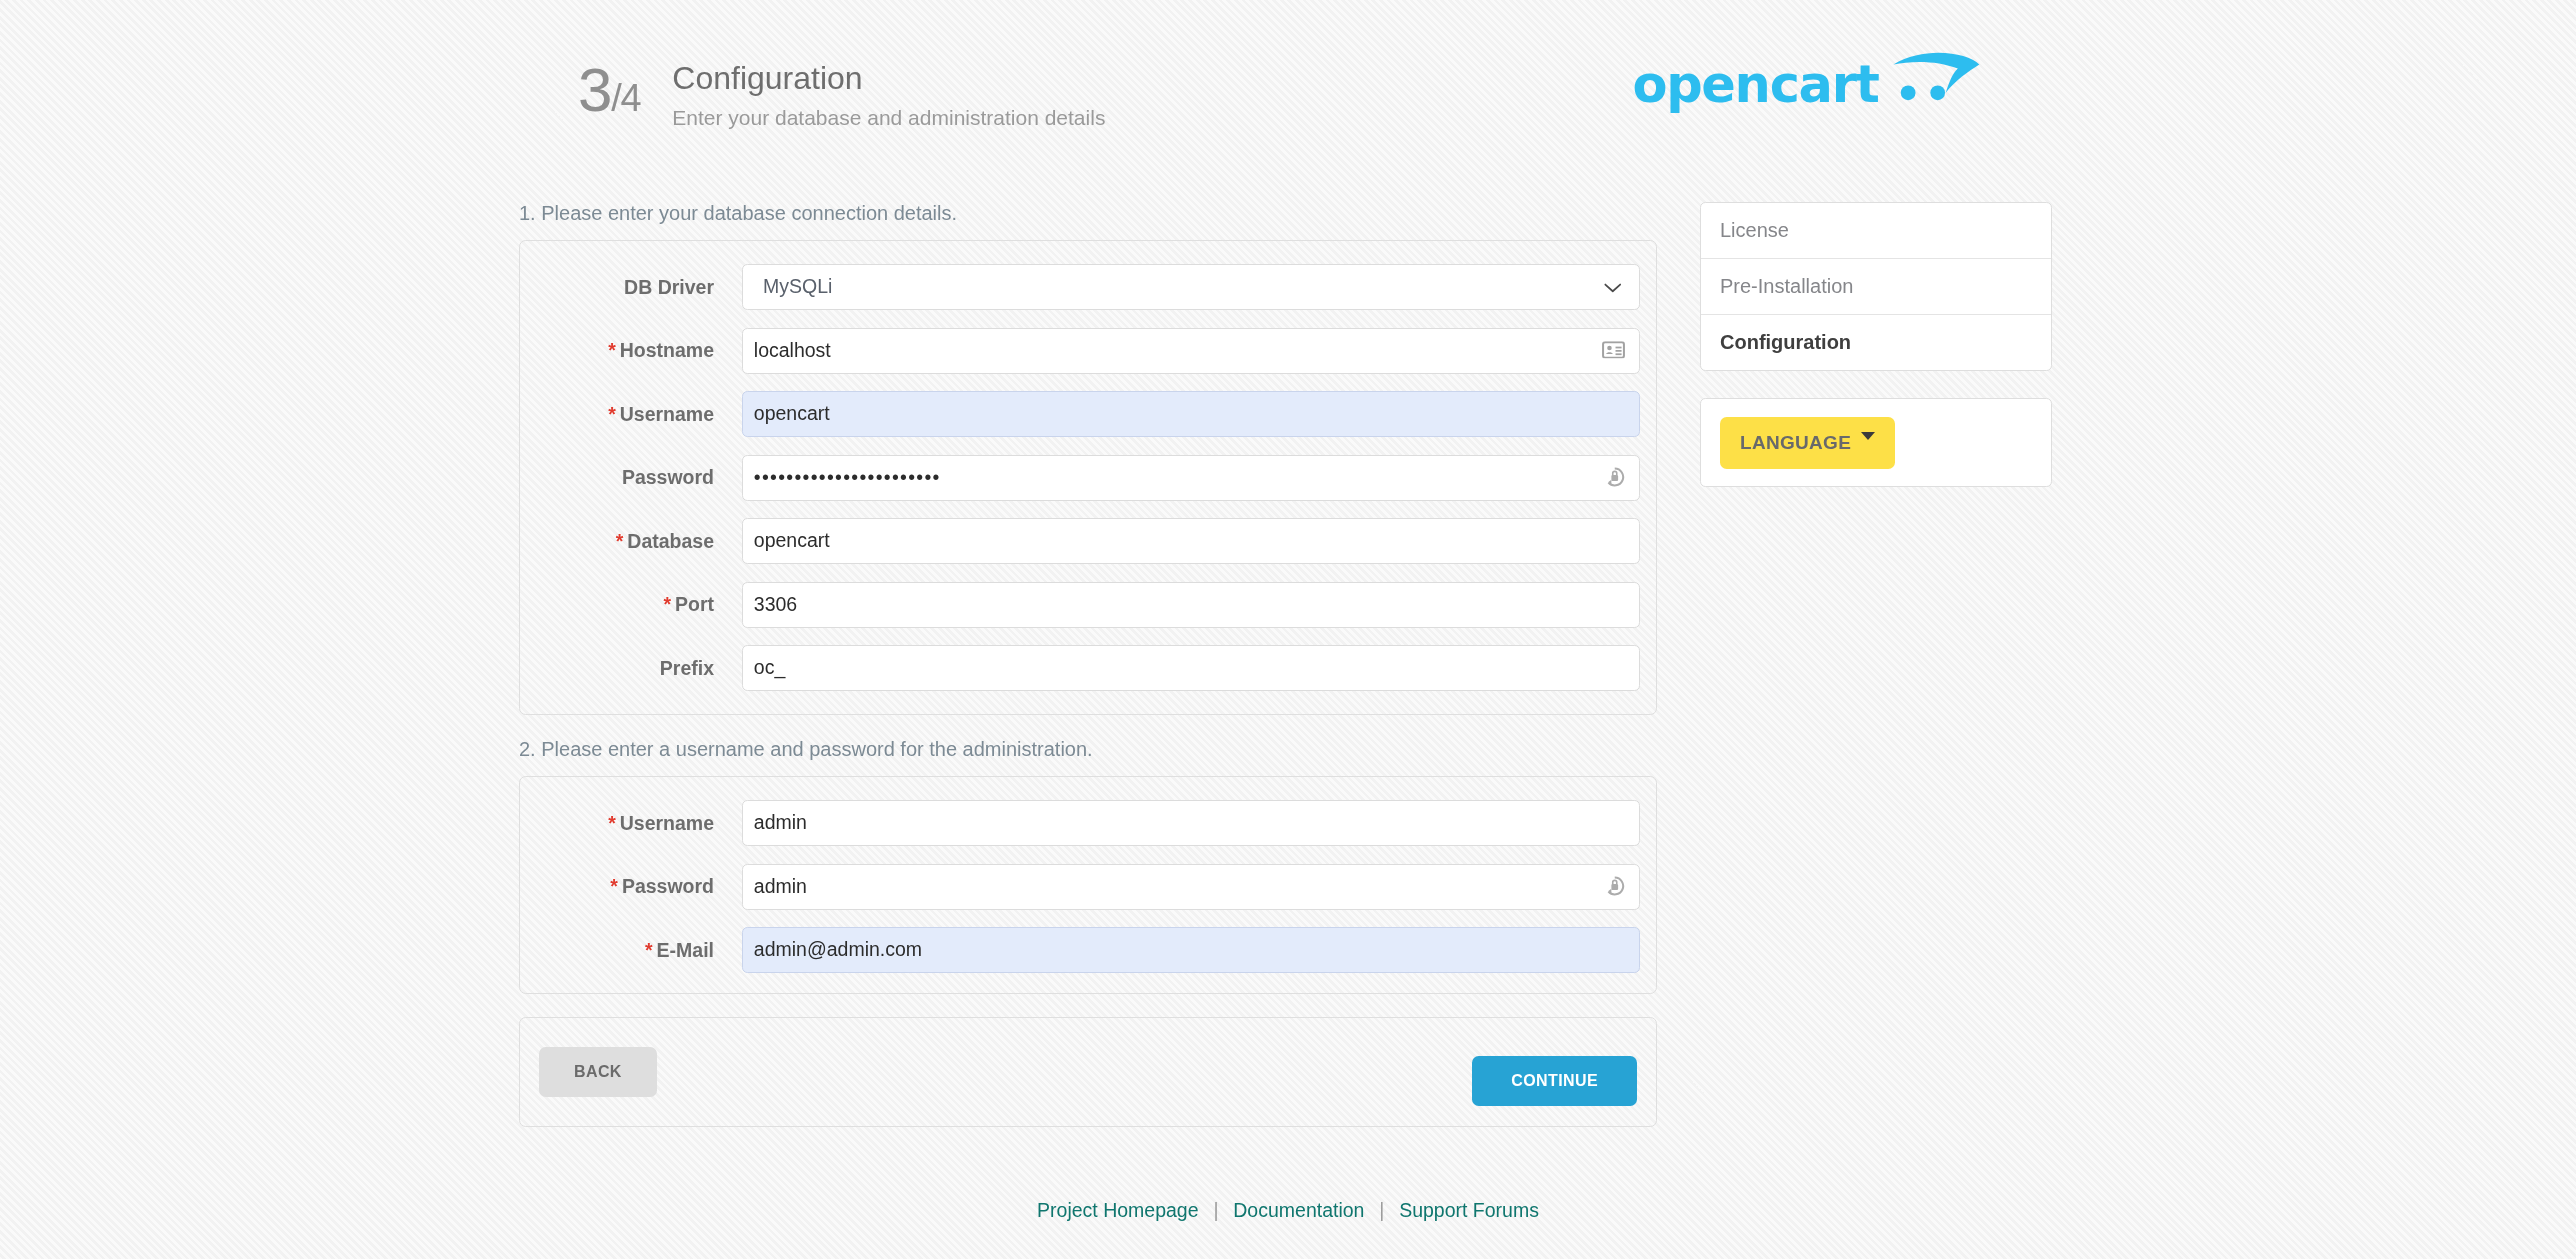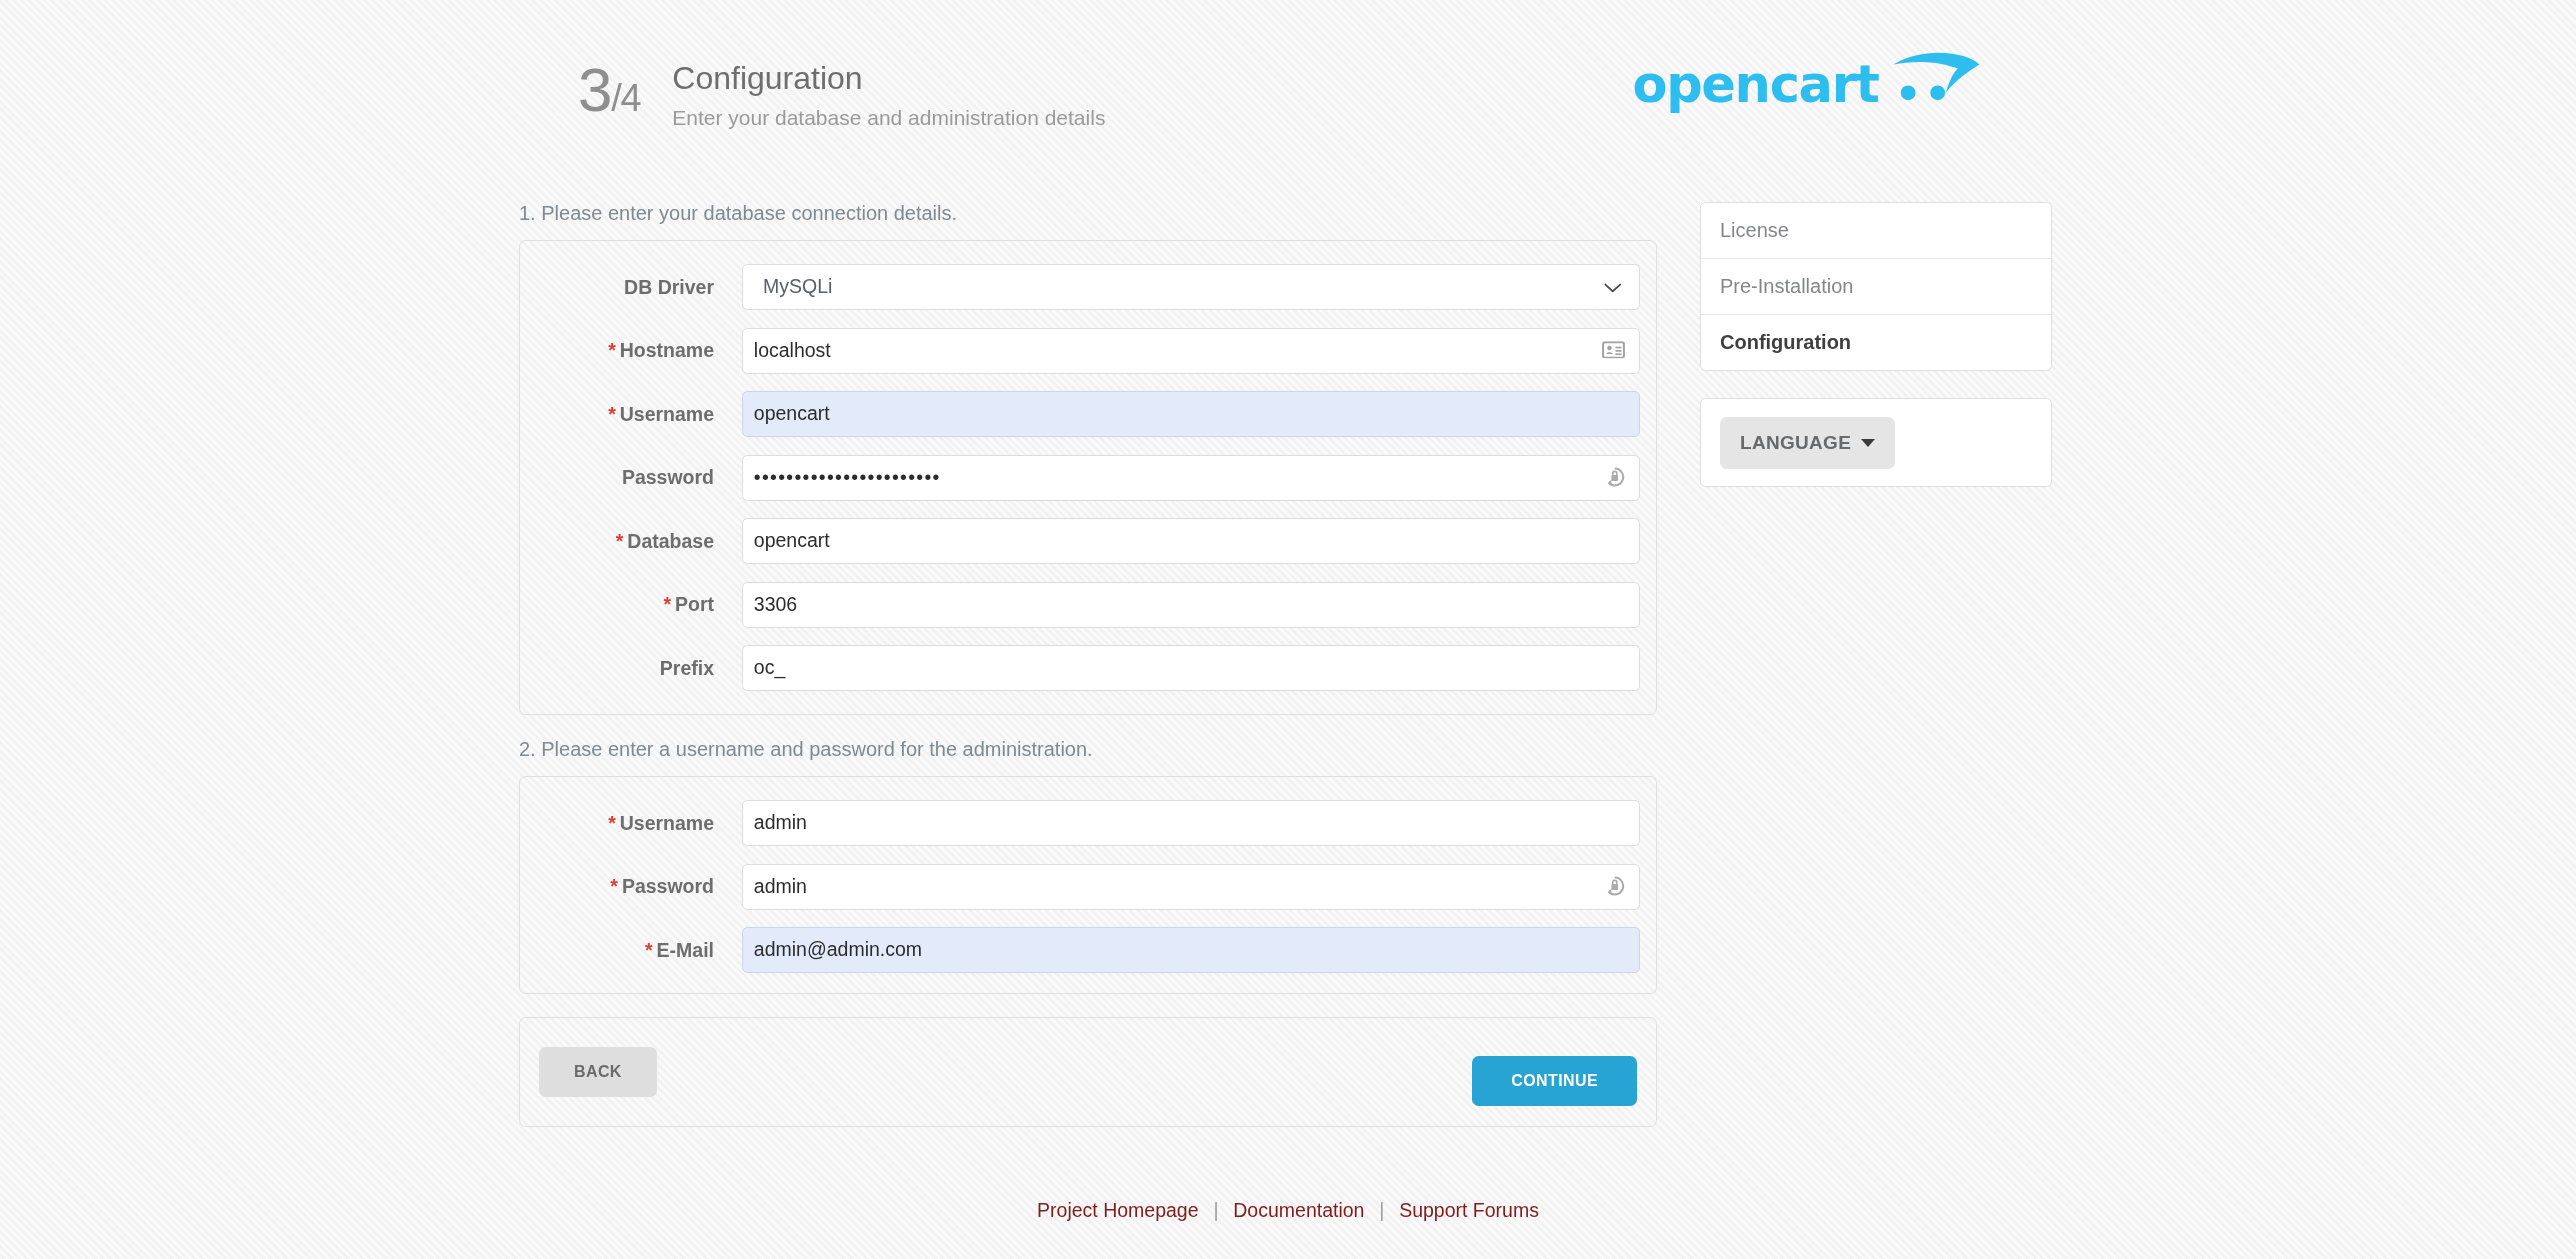--- a/index.html
+++ b/index.html
@@ -198,51 +198,50 @@
   .side-item.active { color: #3f3f3f; font-weight: 700; }
 
   .lang-card {
     margin-top: 27px;
     border: 1.3px solid #dedede;
     border-radius: 5.4px;
     background: #ffffff;
     padding: 17.5px 19px;
   }
   .lang-btn {
-    background: #e5e5e5;
+    background: #fde047;
     border: none;
     border-radius: 6.7px;
     padding: 15px 20px;
     font-size: 19px;
     font-weight: 700;
     color: #68696b;
     letter-spacing: 0.3px;
     display: inline-flex;
-    align-items: center;
     gap: 9.4px;
     cursor: pointer;
     font-family: "Liberation Sans", sans-serif;
   }
   .caret-dn {
     width: 0; height: 0;
     border-left: 7.4px solid transparent;
     border-right: 7.4px solid transparent;
     border-top: 8.7px solid #3b3b3b;
   }
 
   
   .footer {
     position: absolute;
     left: 0; top: 1199px;
     width: 100%;
     text-align: center;
     font-size: 19.5px;
   }
   .footer a {
-    color: #7f1d1d;
+    color: #0f766e;
     text-decoration: none;
   }
   .footer .sep { color: #9d9d9d; margin: 0 9.4px; }
 </style>
 </head>
 <body>
 
 <div class="page">
 
   <div class="header">

